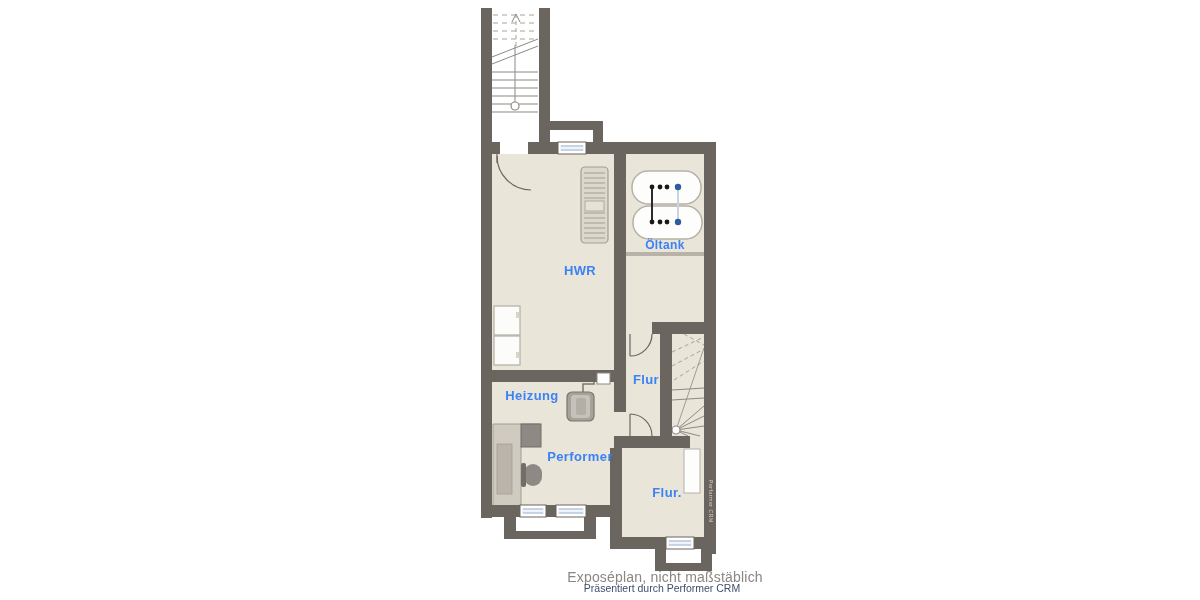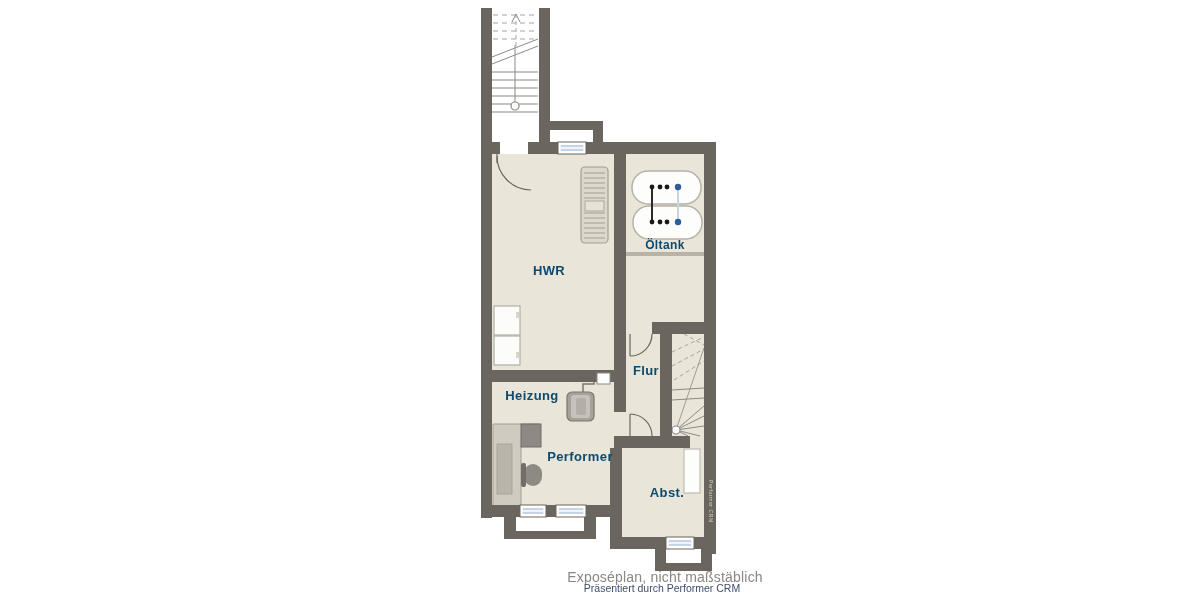--- a/index.html
+++ b/index.html
@@ -1,19 +1,19 @@
 <!DOCTYPE html>
 <html><head>
 <meta charset="utf-8">
 <style>
   html,body{margin:0;padding:0;background:#ffffff;}
   #stage{position:relative;width:1200px;height:600px;background:#ffffff;overflow:hidden;
          font-family:"Liberation Sans", sans-serif;}
   #plan-svg{position:absolute;left:0;top:0;}
-  .room-label{position:absolute;transform:translate(-50%,-50%);color:#0c4a6e;
+  .room-label{position:absolute;transform:translate(-50%,-50%);color:#3b82f6;
               font-size:13px;font-weight:600;letter-spacing:.4px;white-space:nowrap;}
   .room-label.small{font-size:12px;}
   .footer-disclaimer{position:absolute;transform:translate(-50%,-50%);
               font-size:14px;color:#8b8680;letter-spacing:.2px;white-space:nowrap;text-align:center;}
   .footer-credit{position:absolute;transform:translate(-50%,-50%);
               font-size:10.5px;color:#3f4d6d;font-weight:500;white-space:nowrap;}
   .watermark-vertical{position:absolute;left:704px;top:480px;height:66px;width:10px;
               writing-mode:vertical-rl;font-size:5px;color:#d6d3cc;letter-spacing:.6px;
               overflow:hidden;white-space:nowrap;}
 </style>
@@ -208,24 +208,24 @@
     <line x1="497" y1="154" x2="497" y2="163"></line>
     <path d="M652,334 A22,22 0 0 1 630,356"></path>
     <line x1="630" y1="334" x2="630" y2="356"></line>
     <path d="M652,436 A22,22 0 0 0 630,414"></path>
     <line x1="630" y1="414" x2="630" y2="436"></line>
   </g>
 
   <rect x="597" y="373" width="13" height="11" fill="#ffffff" stroke="#8d8984" stroke-width="1"></rect>
 </svg>
 
-  <div class="room-label" style="left:549px;top:270px;">HWR</div>
+  <div class="room-label" style="left:580px;top:270px;">HWR</div>
   <div class="room-label" style="left:524px;top:395px;margin-left:8px;">Heizung</div>
   <div class="room-label" style="left:580px;top:456px;">Performer</div>
-  <div class="room-label" style="left:646px;top:370px;">Flur</div>
+  <div class="room-label" style="left:646px;top:379px;">Flur</div>
   <div class="room-label small" style="left:665px;top:245px;">Öltank</div>
-  <div class="room-label" style="left:667px;top:492px;">Abst.</div>
+  <div class="room-label" style="left:667px;top:492px;">Flur.</div>
 
   <div class="footer-disclaimer" style="left:665px;top:577px;">Exposéplan, nicht maßstäblich</div>
   <div class="footer-credit" style="left:662px;top:588px;">Präsentiert durch Performer CRM</div>
 
   <div class="watermark-vertical">Performer CRM</div>
 </div>
 
 </body></html>

